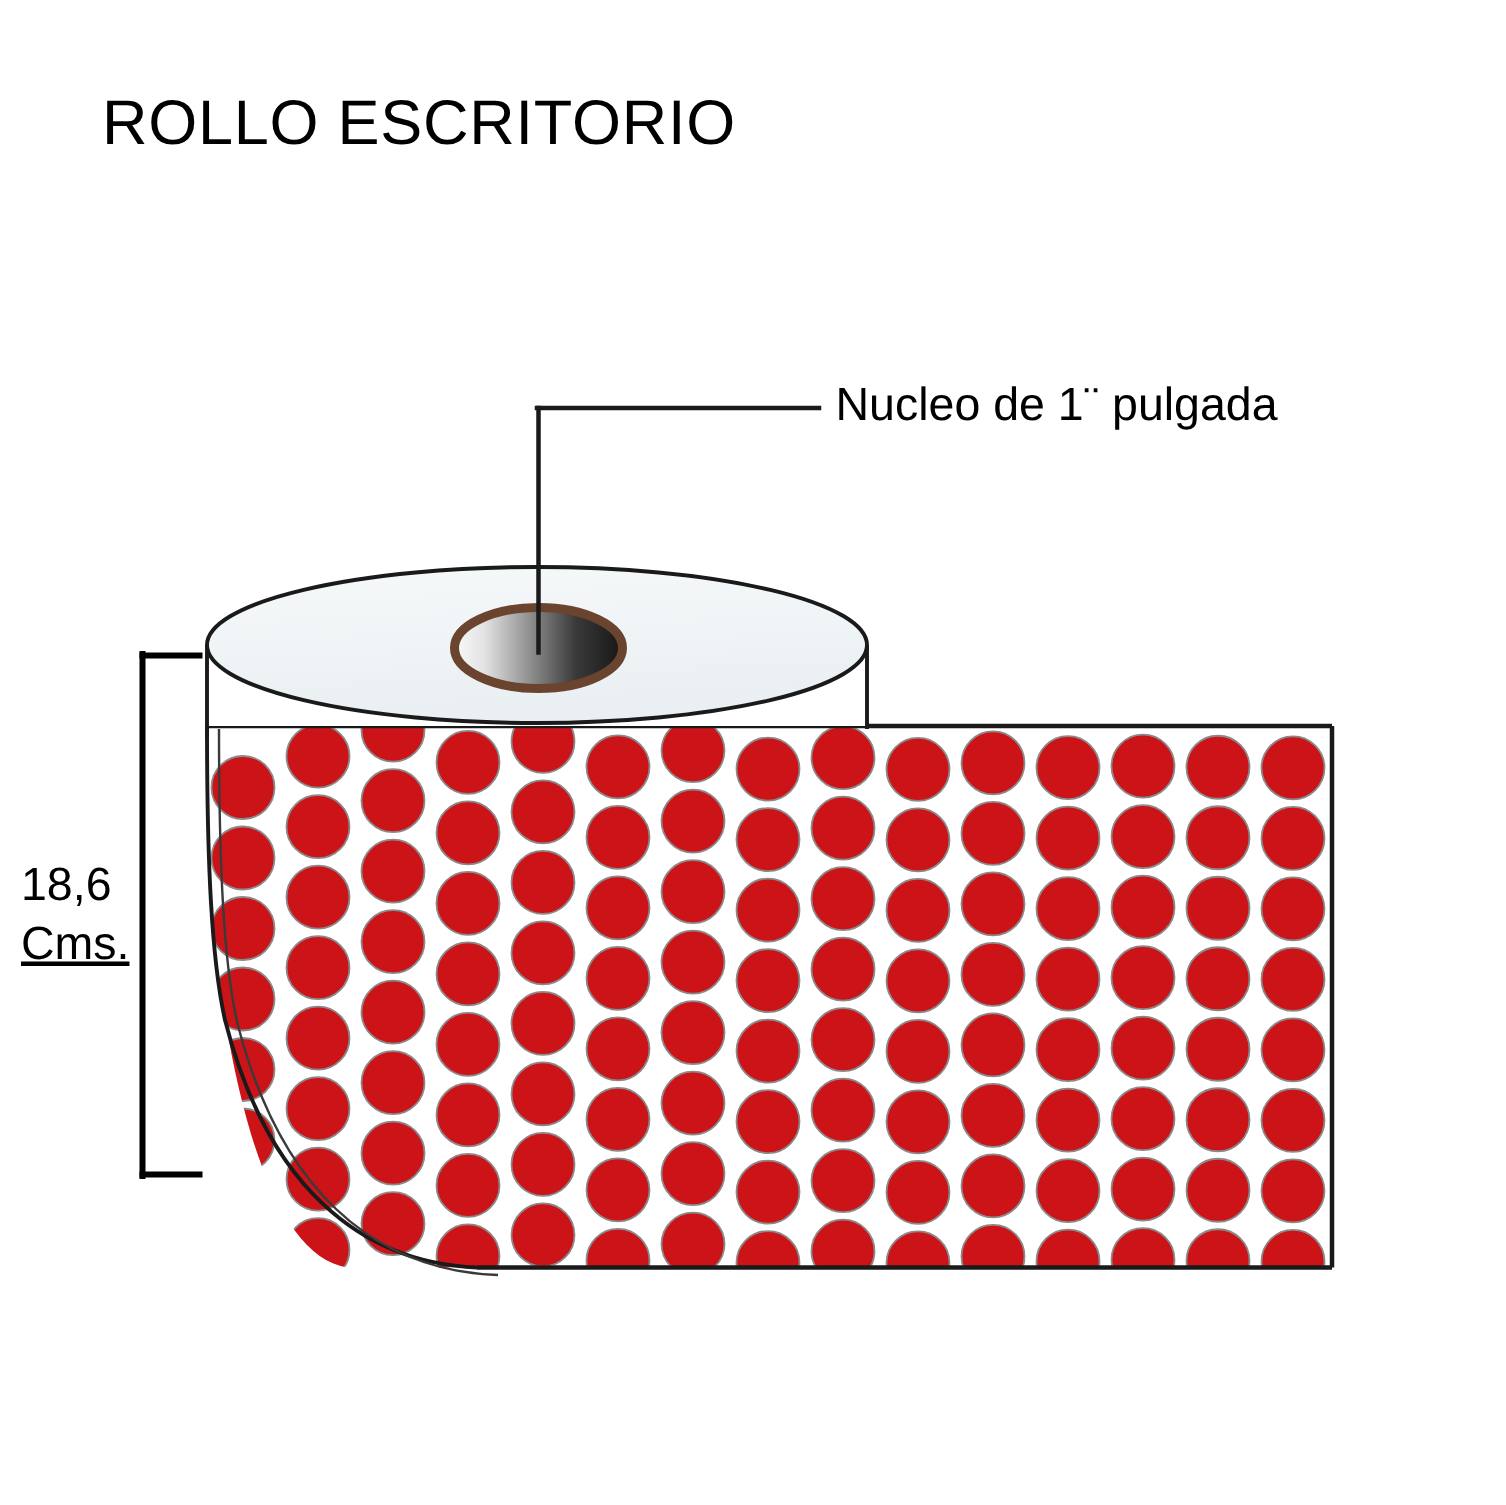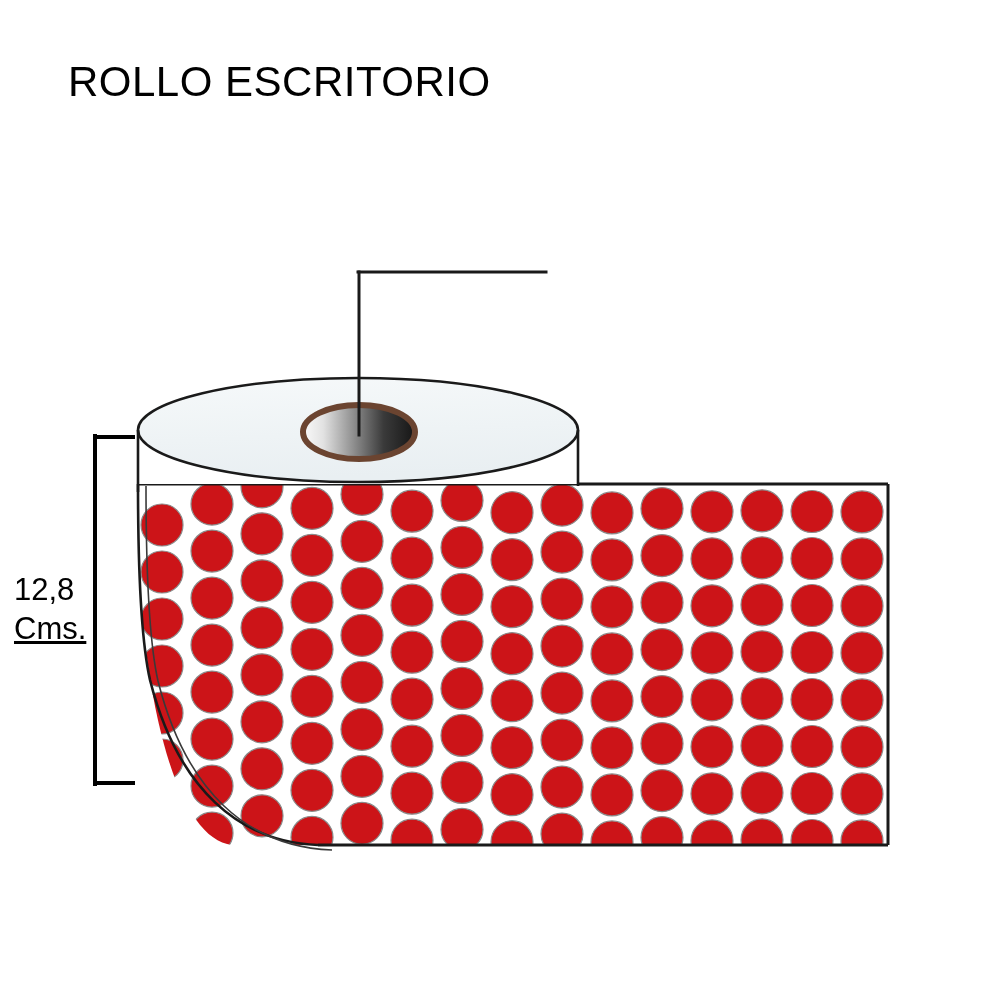--- a/index.html
+++ b/index.html
@@ -250,18 +250,19 @@
 
     <g stroke="#000000" stroke-width="4" fill="none" stroke-linecap="square">
       <line x1="95" y1="436" x2="95" y2="784"></line>
       <line x1="95" y1="437" x2="133" y2="437"></line>
       <line x1="95" y1="783" x2="133" y2="783"></line>
     </g>
   </svg>
 
   <div class="txt" id="page-title">ROLLO ESCRITORIO</div>
 
-
-  <div class="txt" id="height-dim-value">12,8</div>
+  <div class="txt" id="core-callout-label">Nucleo de 1¨ pulgada</div>
+
+  <div class="txt" id="height-dim-value">18,6</div>
 
   <div class="txt" id="height-dim-unit">Cms.</div>
 
 </div>
 
 </body></html>

